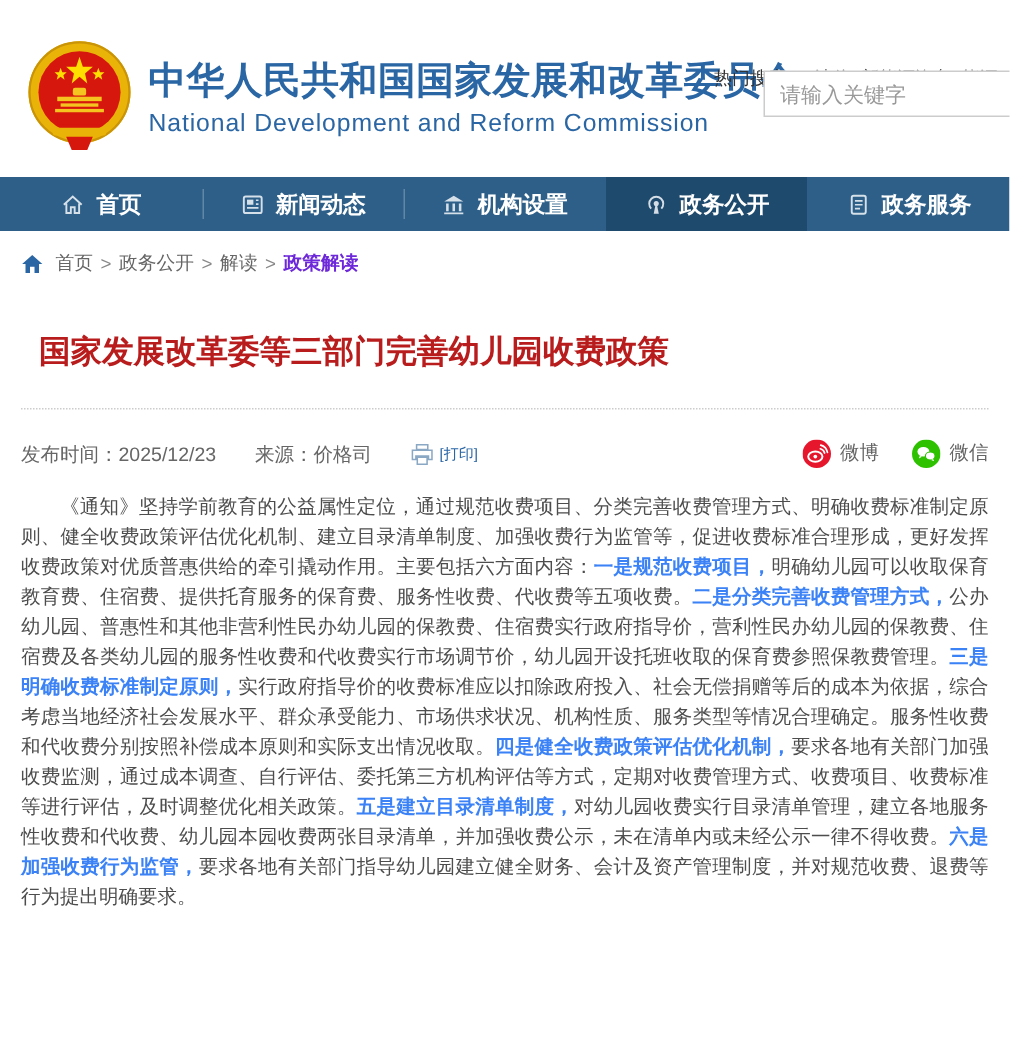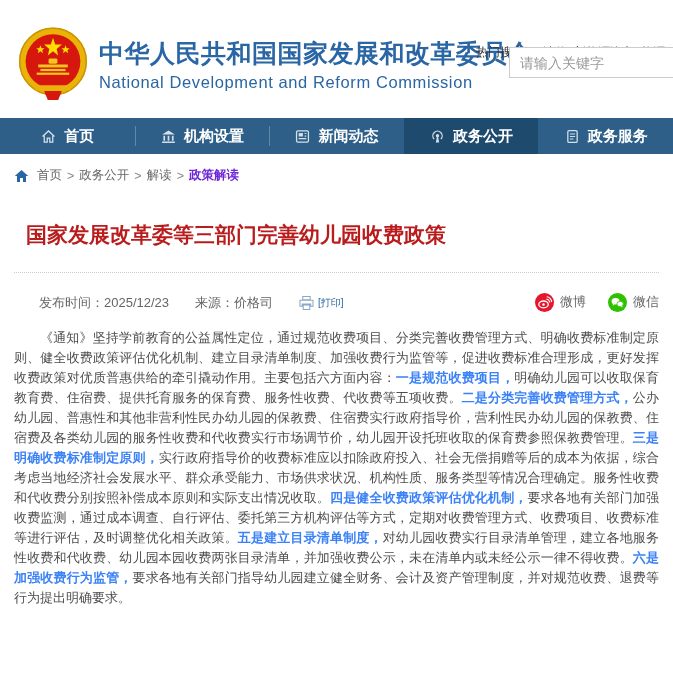--- a/index.html
+++ b/index.html
@@ -49,21 +49,21 @@
   .breadcrumb a { color:#666; text-decoration:none; cursor:pointer; }
   .crumb-sep { margin:0 5px; color:#888; }
   .crumb-current { color:#6d28d9; font-weight:bold; }
 
   
   .content { padding:0 14px; }
   .article-title { font-size:21px; font-weight:bold; color:#b91c1c; margin:27px 0 0 12px; line-height:1.3; }
   .dotted-divider { border-bottom:1px dotted #ccc; margin-top:24px; }
 
   .meta-row { display:flex; align-items:center; justify-content:space-between; margin:20px 0 14px 0; font-size:13px; color:#666; }
-  .meta-left { display:flex; align-items:center;margin-left:25px; }
+  .meta-left { display:flex; align-items:center; }
   .meta-item { margin-right:26px; white-space:nowrap; }
   .print-btn { display:inline-flex; align-items:center; cursor:pointer; text-decoration:none; }
   .print-icon { width:15px; height:14px; margin-right:4px; display:inline-flex; }
   .print-label { color:#2a66a4; font-size:10px; }
   .meta-right { display:flex; align-items:center; }
   .share-btn { display:inline-flex; align-items:flex-start; margin-left:22px; cursor:pointer; text-decoration:none; color:#666; font-size:13px; }
   .share-icon { width:19px; height:19px; border-radius:50%; margin-right:6px; display:inline-flex; align-items:center; justify-content:center; }
   .share-icon svg { width:19px; height:19px; }
 
   .article-body { margin-top:16px; }
@@ -117,34 +117,34 @@
       <span class="nav-icon">
         <svg viewBox="0 0 20 20">
             <path d="M3 10 L10 3.5 L17 10 M5 9 V16.5 H8.5 V12 H11.5 V16.5 H15 V9" fill="none" stroke="#e8eef4" stroke-width="1.5"></path>
           </svg>
       </span>
       <span>首页</span>
     </div>
     <div class="nav-item">
       <span class="nav-icon">
         <svg viewBox="0 0 20 20">
-            <path d="M2.5 7.5 L10 3 L17.5 7.5 Z M4 9 H6 V15 H4 Z M9 9 H11 V15 H9 Z M14 9 H16 V15 H14 Z M2.5 16 H17.5 V17.5 H2.5 Z" fill="#e8eef4"></path>
-          </svg>
-      </span>
-      <span>机构设置</span>
-    </div>
-    <div class="nav-item">
-      <span class="nav-icon">
-        <svg viewBox="0 0 20 20">
             <rect x="3" y="3.5" width="14" height="13" rx="1.5" fill="none" stroke="#e8eef4" stroke-width="1.5"></rect>
             <rect x="5.5" y="6" width="5" height="4" fill="#e8eef4"></rect>
             <path d="M12.5 6.5 H14.5 M12.5 9.5 H14.5 M5.5 12.5 H14.5" stroke="#e8eef4" stroke-width="1.3"></path>
           </svg>
       </span>
       <span>新闻动态</span>
+    </div>
+    <div class="nav-item">
+      <span class="nav-icon">
+        <svg viewBox="0 0 20 20">
+            <path d="M2.5 7.5 L10 3 L17.5 7.5 Z M4 9 H6 V15 H4 Z M9 9 H11 V15 H9 Z M14 9 H16 V15 H14 Z M2.5 16 H17.5 V17.5 H2.5 Z" fill="#e8eef4"></path>
+          </svg>
+      </span>
+      <span>机构设置</span>
     </div>
     <div class="nav-item active">
       <span class="nav-icon">
         <svg viewBox="0 0 20 20">
             <circle cx="10" cy="9" r="2" fill="#e8eef4"></circle>
             <path d="M6 13 A5.5 5.5 0 1 1 14 13" fill="none" stroke="#e8eef4" stroke-width="1.5"></path>
             <path d="M9.3 10.5 L8 17 H12 L10.7 10.5 Z" fill="#e8eef4"></path>
           </svg>
       </span>
       <span>政务公开</span>

